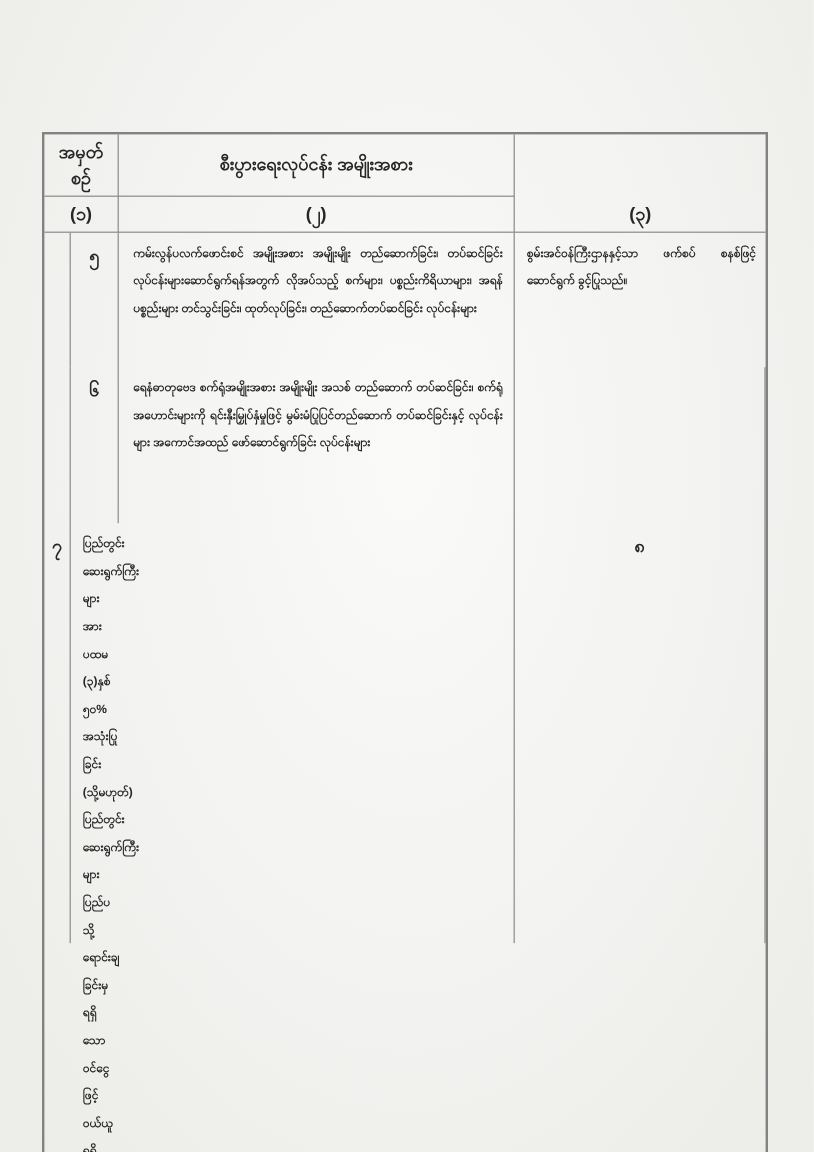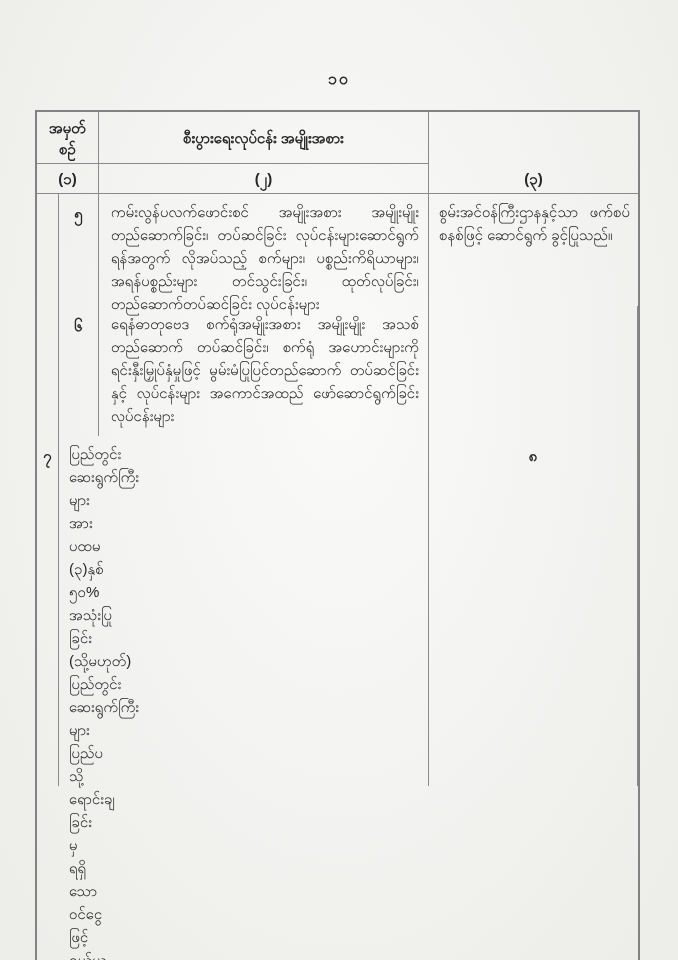--- a/index.html
+++ b/index.html
@@ -29,23 +29,23 @@
     width:605px;height:940px;
     box-sizing:border-box;
     border:2px solid #828282;
     display:grid;
     grid-template-columns:22px 40px 330px 1fr;
     grid-template-rows:52px 30px 112px 130px 350px 1fr;
     background:transparent;
   }
   .cell{
     box-sizing:border-box;
-    font-size:15px;
+    font-size:10px;
     line-height:23px;
-    font-weight:400;
+    font-weight:700;
   }
   .v-line{border-right:1.5px solid #8a8a8a;}
   .h-line{border-bottom:1.5px solid #8a8a8a;}
   
   .hdr{
     display:flex;flex-direction:column;
     align-items:center;justify-content:center;
     text-align:center;
     font-weight:700;font-size:15px;line-height:21px;
     padding:2px 4px;
@@ -69,21 +69,20 @@
     padding:6px 8px 0 10px;
     text-align:justify;
   }
   .strip{}
 </style>
 </head>
 <body>
 
 <div class="page">
 
-  <div class="page-number">၁၀</div>
 
   <div class="doc-table">
 
     <div class="cell hdr span2 v-line h-line">
       <span>အမှတ်</span>
       <span>စဉ်</span>
     </div>
     <div class="cell hdr v-line h-line">စီးပွားရေးလုပ်ငန်း အမျိုးအစား</div>
 
     <div class="cell idx span2 v-line h-line">(၁)</div>

